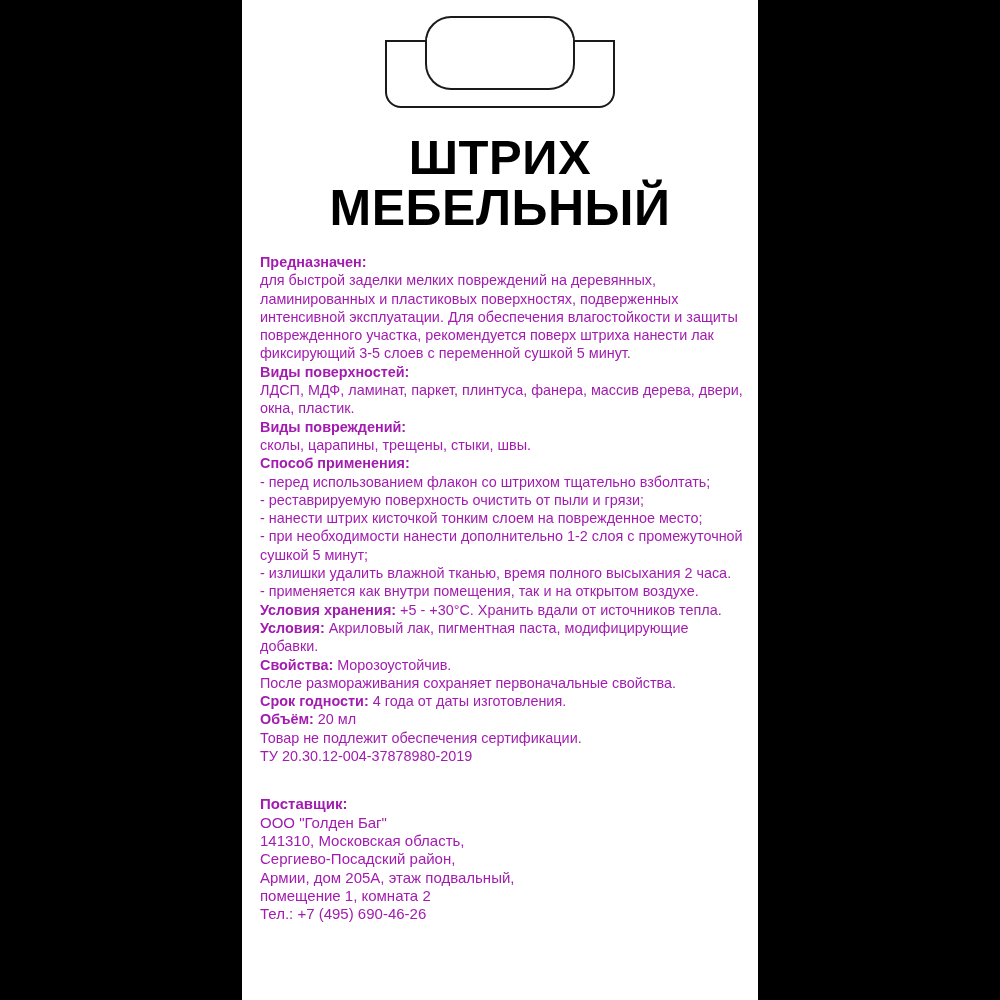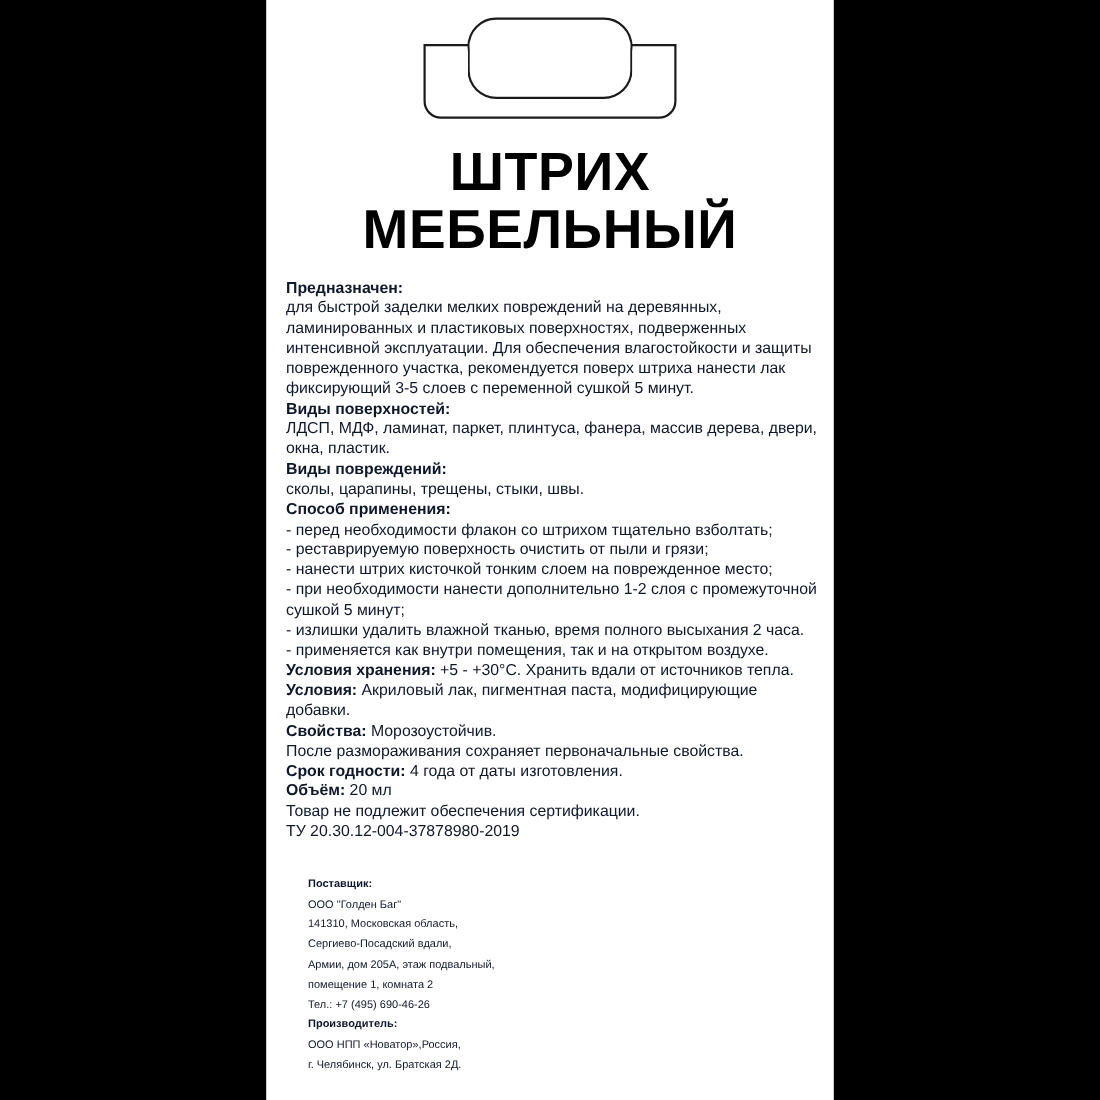--- a/index.html
+++ b/index.html
@@ -95,35 +95,34 @@
   .title-line.second {
     font-size: 50px;
   }
   .body-text {
     position: absolute;
     left: 18px;
     right: 14px;
     top: 253px;
     font-size: 14.4px;
     line-height: 18.3px;
-    color: #0f172a;
+    color: #a21caf;
   }
   .body-text p {
     margin: 0;
   }
   .hd {
     font-weight: bold;
   }
   .gap {
     height: 30px;
   }
   .supplier-block {
-    font-size: 10px;
+    font-size: 15px;
     line-height: 18.3px;
-    margin-left: 20px;
   }
 </style>
 </head>
 <body>
 
 <div class="stage">
   <div class="label-card">
 
     <div class="euro-hole">
       <div class="slot-cap"></div>
@@ -141,21 +140,21 @@
       <p class="hd">Предназначен:</p>
       <p>для быстрой заделки мелких повреждений на деревянных, ламинированных и пластиковых поверхностях, подверженных интенсивной эксплуатации. Для обеспечения влагостойкости и защиты поврежденного участка, рекомендуется поверх штриха нанести лак фиксирующий 3-5 слоев с переменной сушкой 5 минут.</p>
 
       <p class="hd">Виды поверхностей:</p>
       <p>ЛДСП, МДФ, ламинат, паркет, плинтуса, фанера, массив дерева, двери, окна, пластик.</p>
 
       <p class="hd">Виды повреждений:</p>
       <p>сколы, царапины, трещены, стыки, швы.</p>
 
       <p class="hd">Способ применения:</p>
-      <p>- перед необходимости флакон со штрихом тщательно взболтать;</p>
+      <p>- перед использованием флакон со штрихом тщательно взболтать;</p>
       <p>- реставрируемую поверхность очистить от пыли и грязи;</p>
       <p>- нанести штрих кисточкой тонким слоем на поврежденное место;</p>
       <p>- при необходимости нанести дополнительно 1-2 слоя с промежуточной сушкой 5 минут;</p>
       <p>- излишки удалить влажной тканью, время полного высыхания 2 часа.</p>
       <p>- применяется как внутри помещения, так и на открытом воздухе.</p>
 
       <p><span class="hd">Условия хранения:</span><span> +5 - +30°С. Хранить вдали от источников тепла.</span></p>
 
       <p><span class="hd">Условия:</span><span> Акриловый лак, пигментная паста, модифицирующие добавки.</span></p>
 
@@ -168,27 +167,22 @@
 
       <p>Товар не подлежит обеспечения сертификации.</p>
       <p>ТУ 20.30.12-004-37878980-2019</p>
 
       <div class="gap"></div>
 
       <div class="supplier-block">
         <p class="hd">Поставщик:</p>
         <p>ООО "Голден Баг"</p>
         <p>141310, Московская область,</p>
-        <p>Сергиево-Посадский вдали,</p>
+        <p>Сергиево-Посадский район,</p>
         <p>Армии, дом 205А, этаж подвальный,</p>
         <p>помещение 1, комната 2</p>
         <p>Тел.: +7 (495) 690-46-26</p>
       </div>
 
-      <div class="supplier-block">
-        <p class="hd">Производитель:</p>
-        <p>ООО НПП «Новатор»,Россия,</p>
-        <p>г. Челябинск, ул. Братская 2Д.</p>
-      </div>
 
     </div>
   </div>
 </div>
 
 </body></html>

